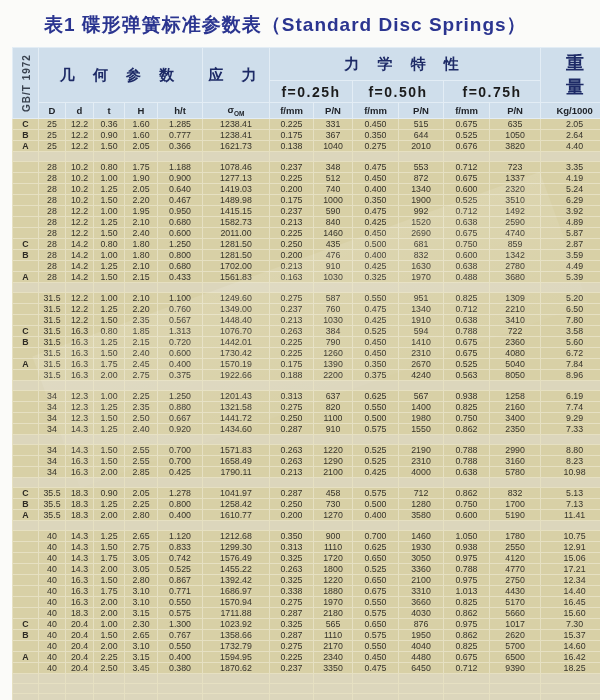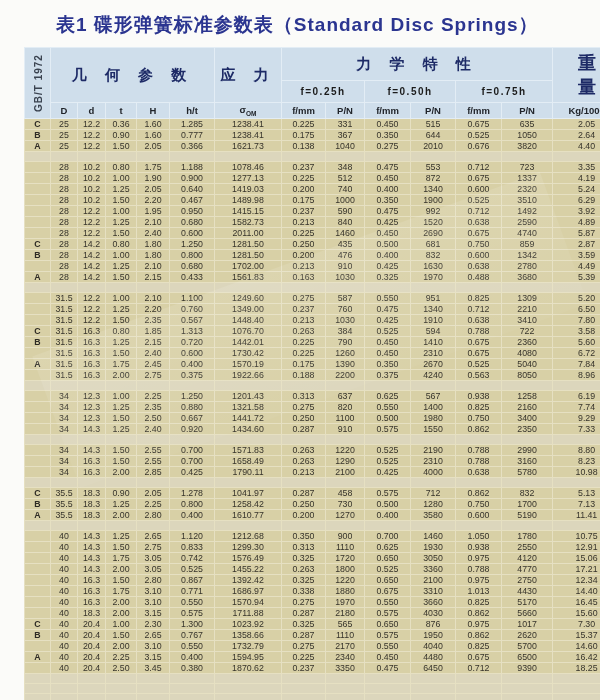--- a/index.html
+++ b/index.html
@@ -1,40 +1,40 @@
 <!DOCTYPE html>
 <html><head>
 <meta charset="utf-8">
 <style>
   html,body{margin:0;padding:0;}
   body{
     width:600px;height:700px;overflow:hidden;background:#fbfbf9;
     font-family:"Liberation Sans", sans-serif;position:relative;
   }
-  .page{padding:0 0;margin-left:24px;}
+  .page{padding:0 12px;}
   .title{
     color:#2b3590;font-weight:bold;font-size:19px;
     padding:12px 0 9px 32px;letter-spacing:1px;white-space:nowrap;
   }
   .table-wrap{background:#d8d0a6;height:645px;}
   table{border-collapse:collapse;table-layout:fixed;width:596px;}
   
   thead th{
     background:#cfdeeb;border:1px solid #e3edf5;font-weight:bold;
     padding:0;vertical-align:middle;text-align:center;
   }
   th.gbt{
     writing-mode:vertical-rl;transform:rotate(180deg);
     font-size:10px;font-weight:bold;color:#3a4350;letter-spacing:1px;
     background:#cfdeeb;
   }
   th.grp{font-size:15px;color:#1d2a66;letter-spacing:7px;height:32px;}
   th.weight{font-size:18px;color:#1d2a66;}
   th.weight div{width:17px;margin:0 auto;word-break:break-all;line-height:1.35;}
-  th.defl{font-size:10px;color:#1b1b1b;letter-spacing:1.5px;height:21px;font-weight:bold;}
+  th.defl{font-size:14px;color:#1b1b1b;letter-spacing:1.5px;height:21px;font-weight:bold;}
   tr.colhead th{font-size:9.5px;color:#20242a;height:15px;font-weight:bold;}
   tr.colhead th sub{font-size:6.5px;}
   
   tbody td{
     background:#d8d0a6;border:1px solid #e6e0c2;
     font-size:8.8px;color:#36332b;text-align:center;
     height:10px;line-height:1;padding:0;white-space:nowrap;overflow:hidden;
   }
   tbody td.series{font-weight:bold;color:#2e2b24;}
   tbody tr.sep td{background:#dcd6bc;height:9px;}

